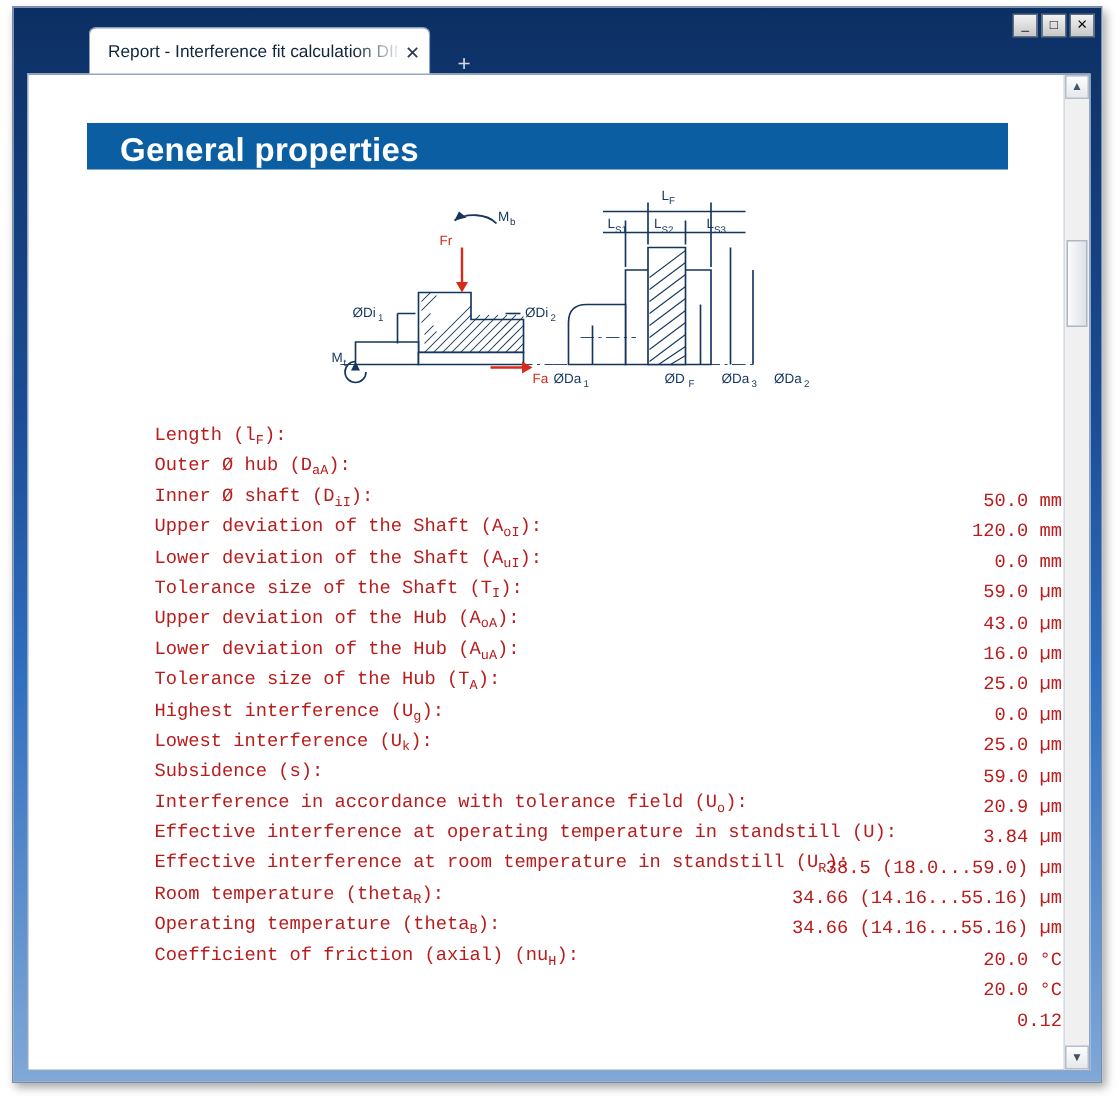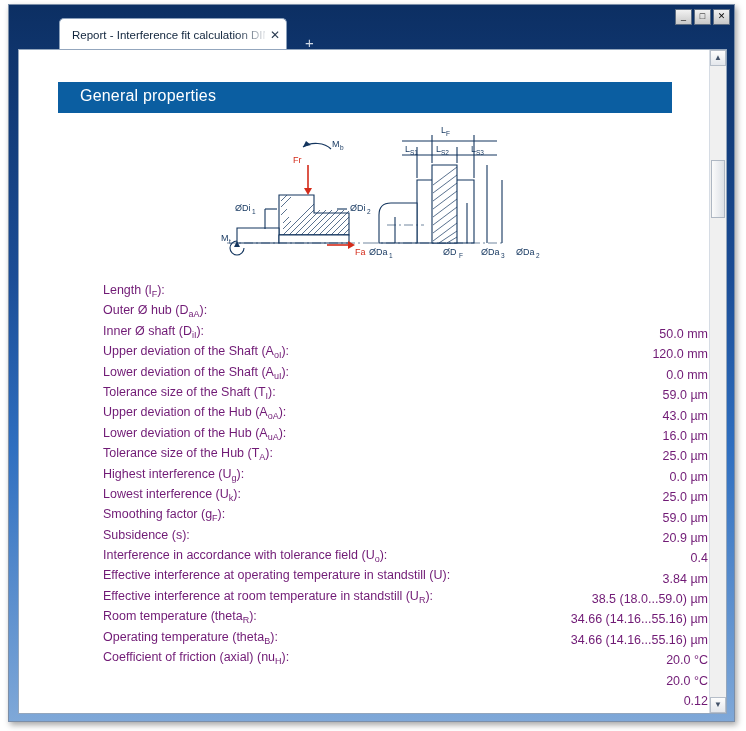--- a/index.html
+++ b/index.html
@@ -169,22 +169,22 @@
     left: 39px;
     top: 32px;
     width: 614px;
     height: 31px;
     background: #0b5ea1;
   }
   #header-title {
     position: absolute;
     left: 22px;
     top: 5px;
-    font-size: 16px;
-    font-weight: normal;
+    font-size: 22px;
+    font-weight: bold;
     color: #ffffff;
     letter-spacing: 0.2px;
   }
 
   
   #figure {
     position: absolute;
     left: 200px;
     top: 75px;
     width: 380px;
@@ -195,21 +195,22 @@
   #properties {
     position: absolute;
     left: 84px;
     top: 233px;
     width: 605px;
   }
   .prop-row {
     position: relative;
     height: 20.4px;
     font-size: 12.5px;
-    color: #701a75;
+    color: #b91c1c;
+    font-family: Liberation Mono, monospace;
   }
   .prop-label {
     position: absolute;
     left: 0;
     top: 0;
     white-space: nowrap;
   }
   .prop-value {
     position: absolute;
     right: 0;
@@ -408,24 +409,20 @@
           </div>
           <div class="prop-row">
             <span class="prop-label">Highest interference (U<sub>g</sub>):</span>
             <span class="prop-value">59.0 µm</span>
           </div>
           <div class="prop-row">
             <span class="prop-label">Lowest interference (U<sub>k</sub>):</span>
             <span class="prop-value">20.9 µm</span>
           </div>
           <div class="prop-row">
-            <span class="prop-label">Smoothing factor (g<sub>F</sub>):</span>
-            <span class="prop-value">0.4</span>
-          </div>
-          <div class="prop-row">
             <span class="prop-label">Subsidence (s):</span>
             <span class="prop-value">3.84 µm</span>
           </div>
           <div class="prop-row">
             <span class="prop-label">Interference in accordance with tolerance field (U<sub>o</sub>):</span>
             <span class="prop-value">38.5 (18.0...59.0) µm</span>
           </div>
           <div class="prop-row">
             <span class="prop-label">Effective interference at operating temperature in standstill (U):</span>
             <span class="prop-value">34.66 (14.16...55.16) µm</span>

